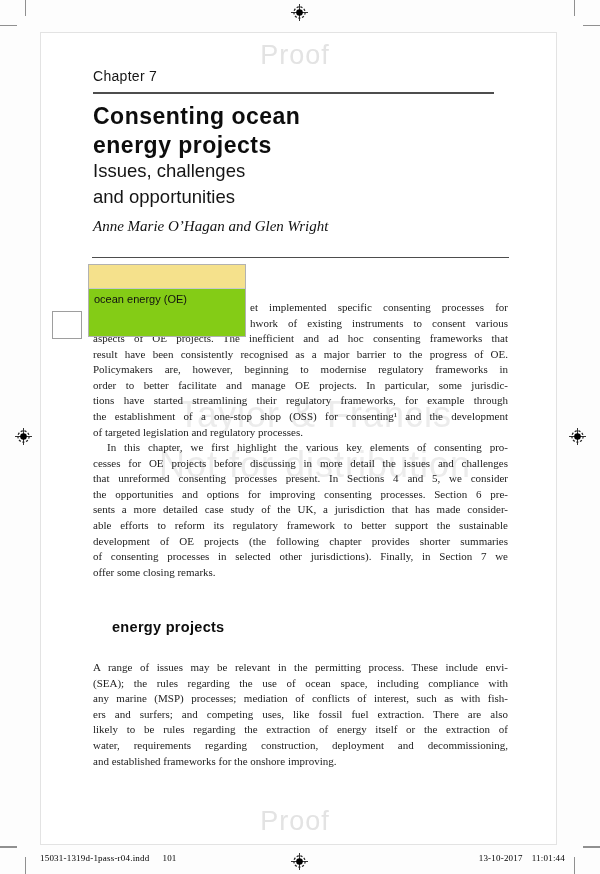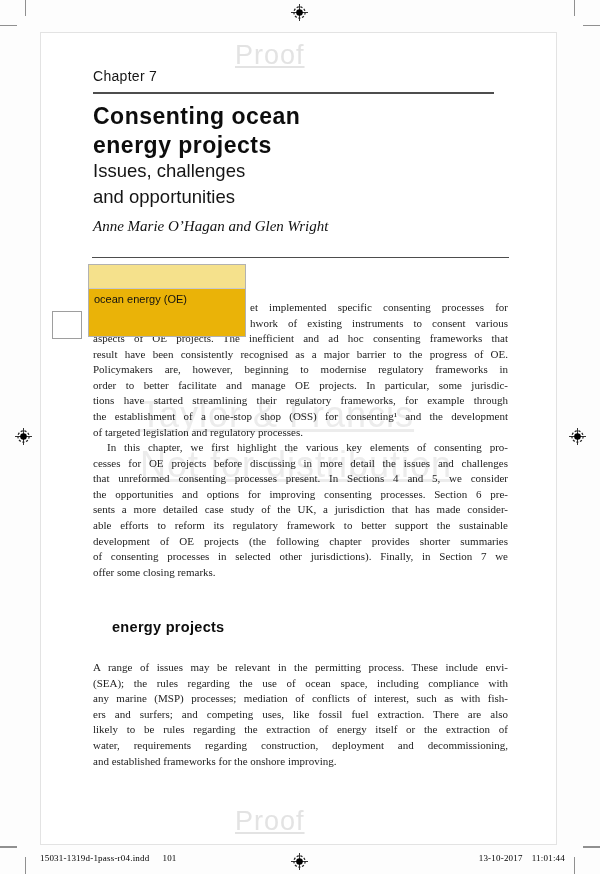--- a/index.html
+++ b/index.html
@@ -5,22 +5,22 @@
   html,body{margin:0;padding:0;background:#fff;}
   .canvas{position:relative;width:600px;height:874px;background:#fdfdfd;overflow:hidden;
           font-family:"Liberation Sans",sans-serif;}
   
   .sheet{position:absolute;left:40px;top:32px;width:517px;height:813px;background:#fff;
          border:1px solid #e3e3e3;box-sizing:border-box;}
   
   .crop{position:absolute;background:#909090;}
   .regmark{position:absolute;width:17px;height:17px;}
   
-  .wm{position:absolute;color:#e3e3e3;text-align:left;white-space:nowrap;
-      font-family:"Liberation Sans",sans-serif;font-weight:400;text-decoration:underline;}
+  .wm{position:absolute;color:#e3e3e3;text-align:center;white-space:nowrap;
+      font-family:"Liberation Sans",sans-serif;font-weight:400;}
   .wm-proof{width:120px;font-size:27px;letter-spacing:1px;}
   .wm-big{left:140px;width:350px;font-size:36px;color:#ececec;letter-spacing:1px;}
   
   .chapter-label{position:absolute;left:93px;top:68px;font-size:14px;color:#161616;letter-spacing:.3px;}
   .rule{position:absolute;height:1.5px;background:#4d4d4d;}
   .title{position:absolute;left:93px;top:102px;font-size:23px;line-height:29px;font-weight:700;
          color:#0d0d0d;letter-spacing:.5px;}
   .subtitle{position:absolute;left:93px;top:158px;font-size:18.5px;line-height:26px;color:#141414;}
   .author{position:absolute;left:93px;top:218px;font-family:"Liberation Serif",serif;
           font-style:italic;font-size:15px;color:#111;}
@@ -32,21 +32,21 @@
   .frag{left:250px;width:258px;top:300px;}
   .frag .tline:last-child{text-align-last:justify;}
   .indent-first .tline:first-child{text-indent:14px;}
   .section-heading{position:absolute;left:93px;top:618px;font-size:14.5px;line-height:18px;
                    font-weight:700;color:#0d0d0d;letter-spacing:.3px;}
   .h-num{display:inline-block;width:19px;}
   .h-cont{padding-left:19px;}
   
   .note-anchor{position:absolute;left:52px;top:311px;width:30px;height:28px;background:#fff;
                border:1.5px solid #9e9e9e;box-sizing:border-box;z-index:6;}
-  .annotation{position:absolute;left:88px;top:264px;width:158px;height:73px;background:#eab308;
+  .annotation{position:absolute;left:88px;top:264px;width:158px;height:73px;background:#84cc16;
               border:1px solid #b2b2b2;box-sizing:border-box;z-index:6;}
   .annotation-header{height:23px;background:#f5e18c;border-bottom:1px solid #c9c9c9;}
   .annotation-body{padding:4px 5px;font-size:11px;color:#111;font-family:"Liberation Sans",sans-serif;}
   
   .footer{position:absolute;top:853px;font-family:"Liberation Serif",serif;font-size:9px;
           color:#000;letter-spacing:.2px;white-space:nowrap;}
   .footer-left{left:40px;}
   .footer-right{right:35px;text-align:center;margin-left:16px;}
   .gap-lg{display:inline-block;width:13px;}
   .gap-sm{display:inline-block;width:9px;}

